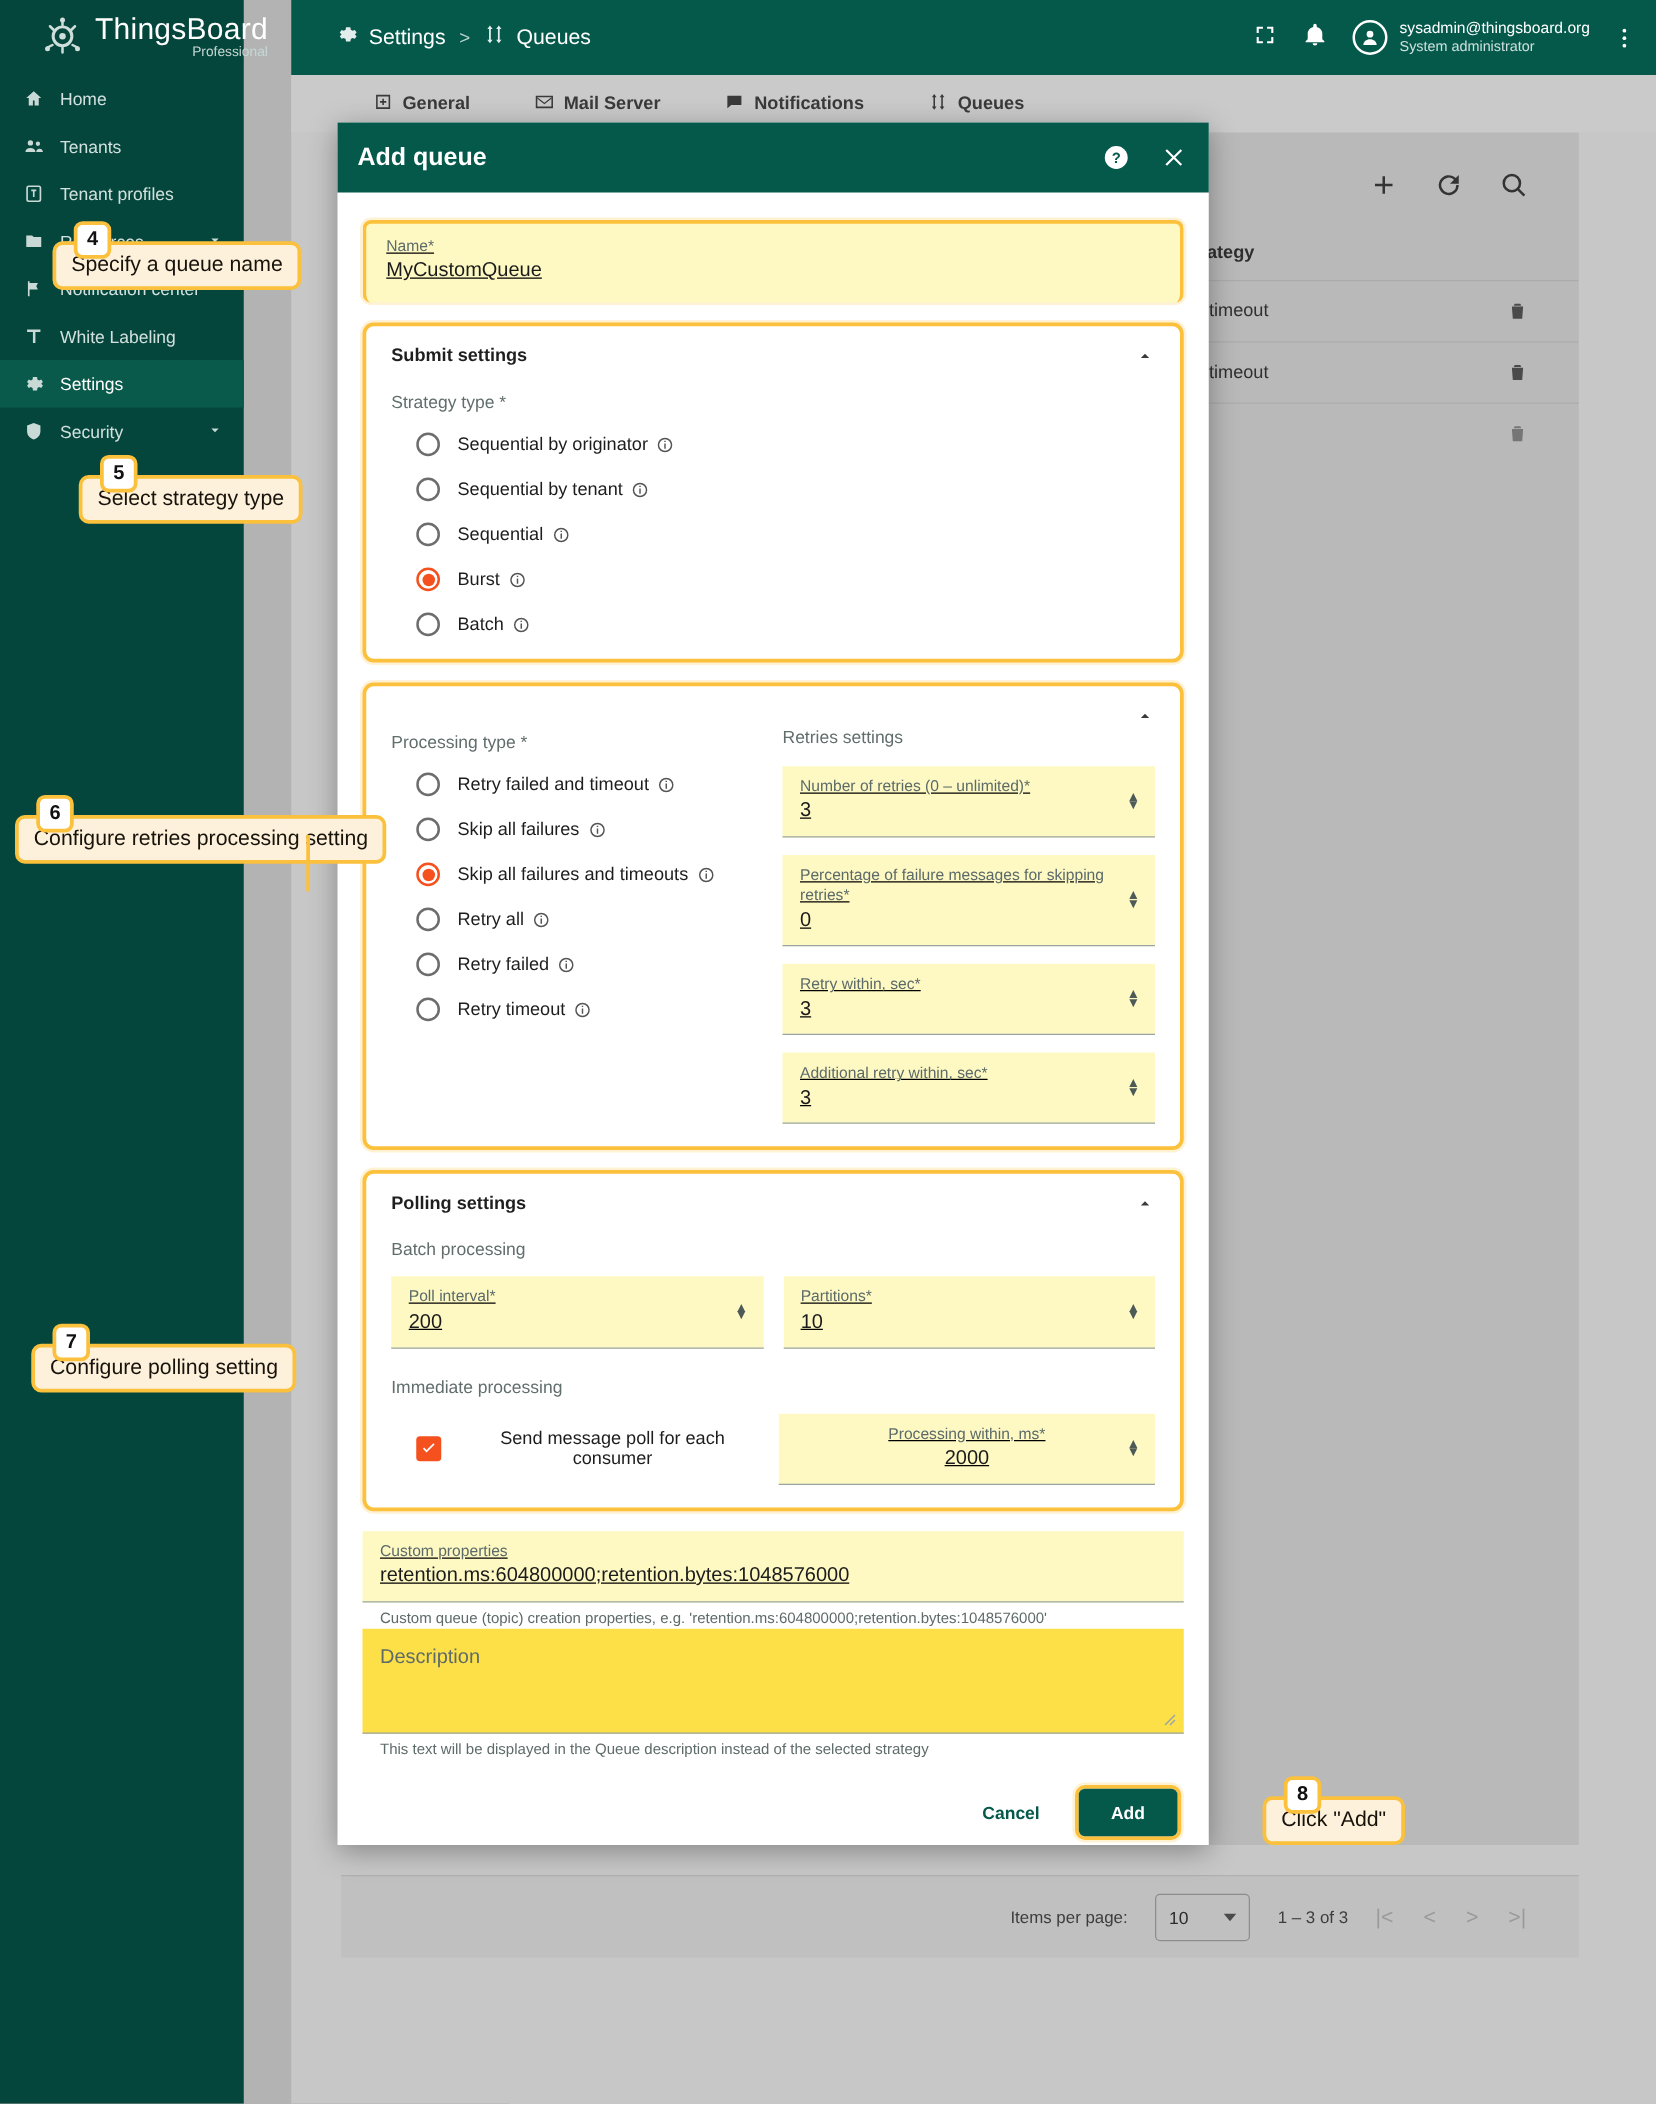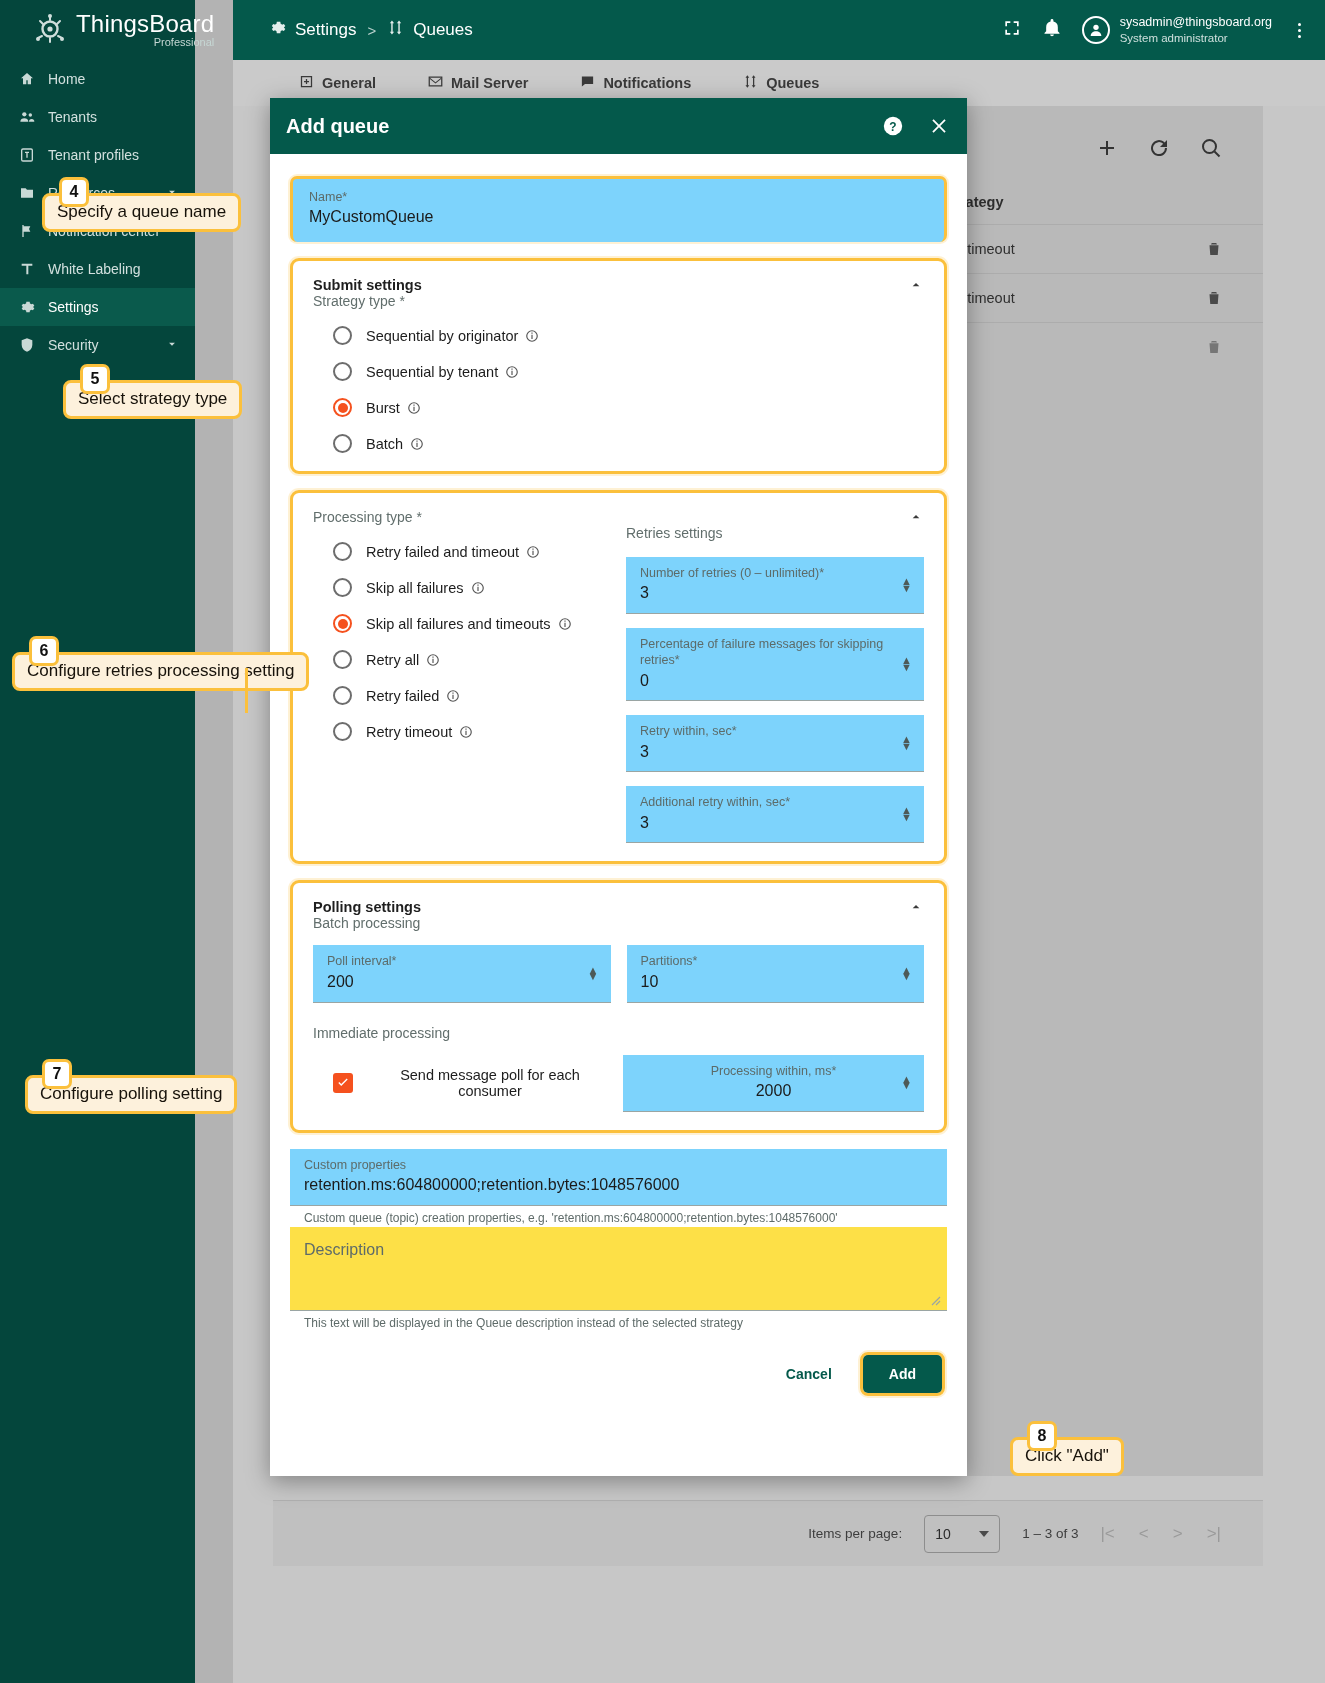--- a/index.html
+++ b/index.html
@@ -136,43 +136,43 @@
   }
   .modal-title { font-size: 20px; font-weight: bold; margin-left: 0; }
   .modal-head-actions { margin-left:auto; display:flex; align-items:center; gap: 22px; }
   .mh-btn { width:24px; height:24px; display:flex; align-items:center; justify-content:center; }
   .mh-btn svg { fill: #fff; }
 
   .modal-body { padding: 22px 20px 0 20px; }
 
   
   .field {
-    background: #7dd3fc; border-bottom: 1px solid #9aa5a3;
-    padding: 8px 14px 7px 14px; position: relative;
+    background: #fef9c3; border-bottom: 1px solid #9aa5a3;
+    padding: 8px 14px 7px 14px; position: relative; text-decoration: underline;
   }
   .field-label { font-size: 12.5px; color: #5c6b69; line-height: 1.3; }
   .field-value { font-size: 16px; color: #1b1b1b; line-height: 1.55; }
   .stepper {
     position: absolute; right: 12px; top: 50%; transform: translateY(-50%);
     display: flex; flex-direction: column; line-height: .6; color: #4d5a58;
     font-size: 11px;
   }
 
   .hl { 
     border: 3px solid #fbc03c; border-radius: 9px;
     box-shadow: 0 0 0 2px rgba(251,192,60,.22);
   }
 
   #name-field { border-radius: 7px; border-bottom: none; padding: 10px 16px 12px 16px; }
 
   .panel { margin-top: 16px; padding: 16px 20px 18px 20px; background:#fff; border-radius: 9px; position: relative; }
   .panel-title { font-size: 14.5px; font-weight: bold; color: #1f1f1f; }
   .panel-chevron { position:absolute; right: 20px; top: 16px; }
   .panel-chevron svg { width: 16px; height: 16px; fill: #3b3b3b; }
-  .sub-label { font-size: 14px; color: #616e6c; margin-top: 0; }
+  .sub-label { font-size: 14px; color: #616e6c; margin-top: 20px; }
 
   .radio-row { display: flex; align-items: center; gap: 14px; margin-top: 17px; padding-left: 20px; }
   .radio {
     width: 19px; height: 19px; border-radius: 50%;
     border: 2px solid #6d6d6d; flex: 0 0 19px;
     display:flex;align-items:center;justify-content:center;
   }
   .radio.sel { border-color: #f5511e; }
   .radio.sel::after { content:""; width: 10px; height:10px; border-radius:50%; background:#f5511e; display:block; }
   .radio-label { font-size: 14.5px; color: #1d1d1d; display:flex; align-items:center; gap: 7px; }
@@ -494,20 +494,30 @@
             <span class="info-i"><svg viewBox="0 0 24 24">
                 <circle cx="12" cy="12" r="9" fill="none" stroke="#555" stroke-width="2"></circle>
                 <path d="M11 10h2v7h-2zM11 6h2v2h-2z"></path>
               </svg></span>
           </span>
       </div>
       <div class="radio-row">
         <span class="radio"></span>
         <span class="radio-label">
             <span>Sequential by tenant</span>
+            <span class="info-i"><svg viewBox="0 0 24 24">
+                <circle cx="12" cy="12" r="9" fill="none" stroke="#555" stroke-width="2"></circle>
+                <path d="M11 10h2v7h-2zM11 6h2v2h-2z"></path>
+              </svg></span>
+          </span>
+      </div>
+      <div class="radio-row">
+        <span class="radio"></span>
+        <span class="radio-label">
+            <span>Sequential</span>
             <span class="info-i"><svg viewBox="0 0 24 24">
                 <circle cx="12" cy="12" r="9" fill="none" stroke="#555" stroke-width="2"></circle>
                 <path d="M11 10h2v7h-2zM11 6h2v2h-2z"></path>
               </svg></span>
           </span>
       </div>
       <div class="radio-row">
         <span class="radio sel"></span>
         <span class="radio-label">
             <span>Burst</span>

